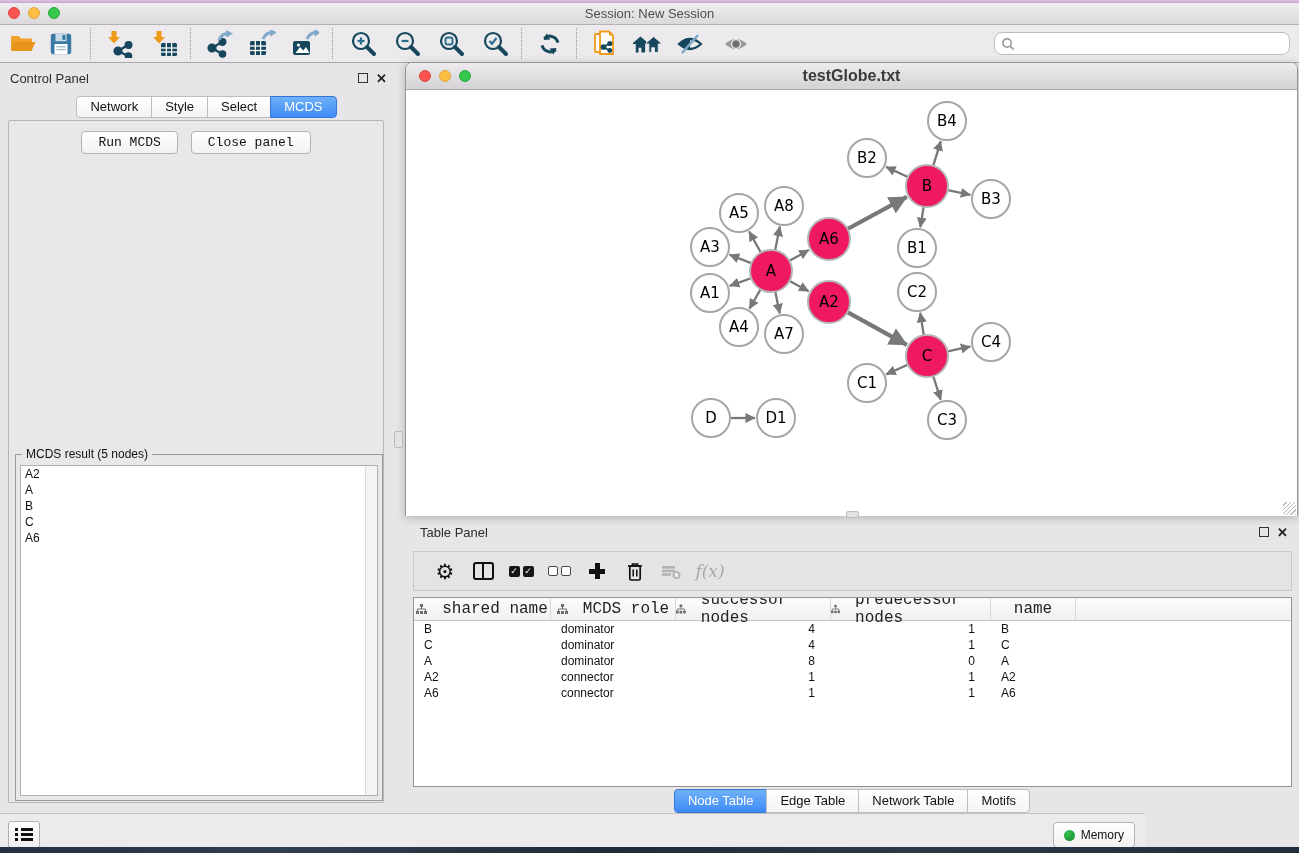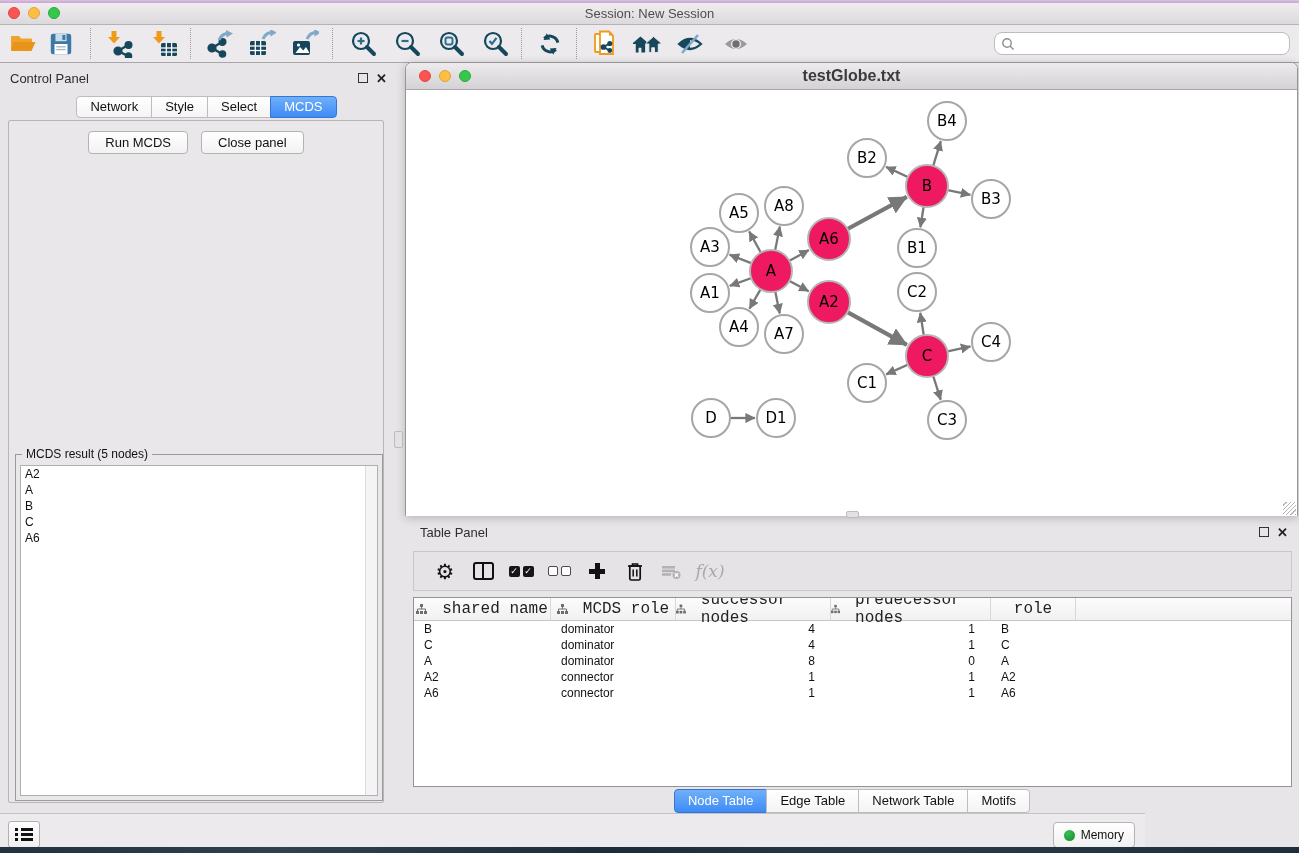--- a/index.html
+++ b/index.html
@@ -46,21 +46,21 @@
                      overflow:hidden;color:#111;}
   .dd-btn{position:absolute;right:1px;top:1px;width:20px;height:19px;border-radius:3px;
           background:linear-gradient(#6FB0F8,#3E8BF7);display:flex;flex-direction:column;
           align-items:center;justify-content:center;}
   .dd-btn i{width:0;height:0;border-left:4px solid transparent;border-right:4px solid transparent;}
   .dd-btn .up{border-bottom:5px solid #fff;margin-bottom:2px;}
   .dd-btn .dn{border-top:5px solid #fff;}
   .btn-row{display:flex;justify-content:center;gap:13px;margin-top:10px;}
   .pushbtn{background:linear-gradient(#FFFFFF,#F2F2F2);border:1px solid #B3B3B3;border-radius:4px;
            font-size:13px;line-height:21px;height:23px;padding:0 16px;box-sizing:border-box;color:#111;
-           font-family:Liberation Sans, sans-serif;}
+           font-family:Liberation Mono, monospace;}
   .resultbox{position:absolute;left:6px;top:333px;width:366px;height:345px;border:1px solid #9A9A9A;}
   .resultbox .legend{position:absolute;top:-8px;left:6px;background:#E9E7E9;padding:0 4px;font-size:12px;color:#111;}
   .listbox{position:absolute;left:4px;right:4px;top:10px;bottom:4px;background:#fff;border:1px solid #B0B0B0;}
   .listbox .scrollstrip{position:absolute;right:0;top:0;bottom:0;width:11px;background:#F4F4F4;border-left:1px solid #DCDCDC;}
   .list-item{font-size:12px;line-height:16px;padding-left:4px;color:#111;}
   
   .netwin{position:absolute;left:405px;top:62px;width:893px;height:454px;background:#fff;
           border:1px solid #969496;border-radius:7px 7px 0 0;box-shadow:0 2px 10px rgba(0,0,0,.22);box-sizing:border-box;}
   .nw-titlebar{position:relative;height:26px;background:linear-gradient(#EDEBED,#D4D2D4);
                border-bottom:1px solid #ACAAAC;border-radius:6px 6px 0 0;}
@@ -484,21 +484,21 @@
           <svg width="11" height="10" viewBox="0 0 11 10">
             <rect x="4" y="0" width="3" height="3" fill="#6E6E6E"></rect>
             <path d="M5.5 3v2M1.5 7V5h8v2" stroke="#6E6E6E" fill="none" stroke-width="1"></path>
             <rect x="0" y="7" width="3" height="3" fill="#6E6E6E"></rect>
             <rect x="4" y="7" width="3" height="3" fill="#6E6E6E"></rect>
             <rect x="8" y="7" width="3" height="3" fill="#6E6E6E"></rect>
           </svg>
           <span>predecessor nodes</span>
         </div>
         <div class="th" style="width: 85px;">
-          <span>role</span>
+          <span>name</span>
         </div>
         <div class="th" style="flex: 1 1 0%; border-right: none;"></div>
       </div>
     <div id="t-body">
         <div class="tr">
           <div class="td" style="width: 137px; text-align: left; padding: 0px 0px 0px 10px;">B</div>
           <div class="td" style="width: 125px; text-align: left; padding: 0px 0px 0px 10px;">dominator</div>
           <div class="td" style="width: 155px; text-align: right; padding: 0px 16px 0px 0px;">4</div>
           <div class="td" style="width: 160px; text-align: right; padding: 0px 16px 0px 0px;">1</div>
           <div class="td" style="width: 85px; text-align: left; padding: 0px 0px 0px 10px;">B</div>

